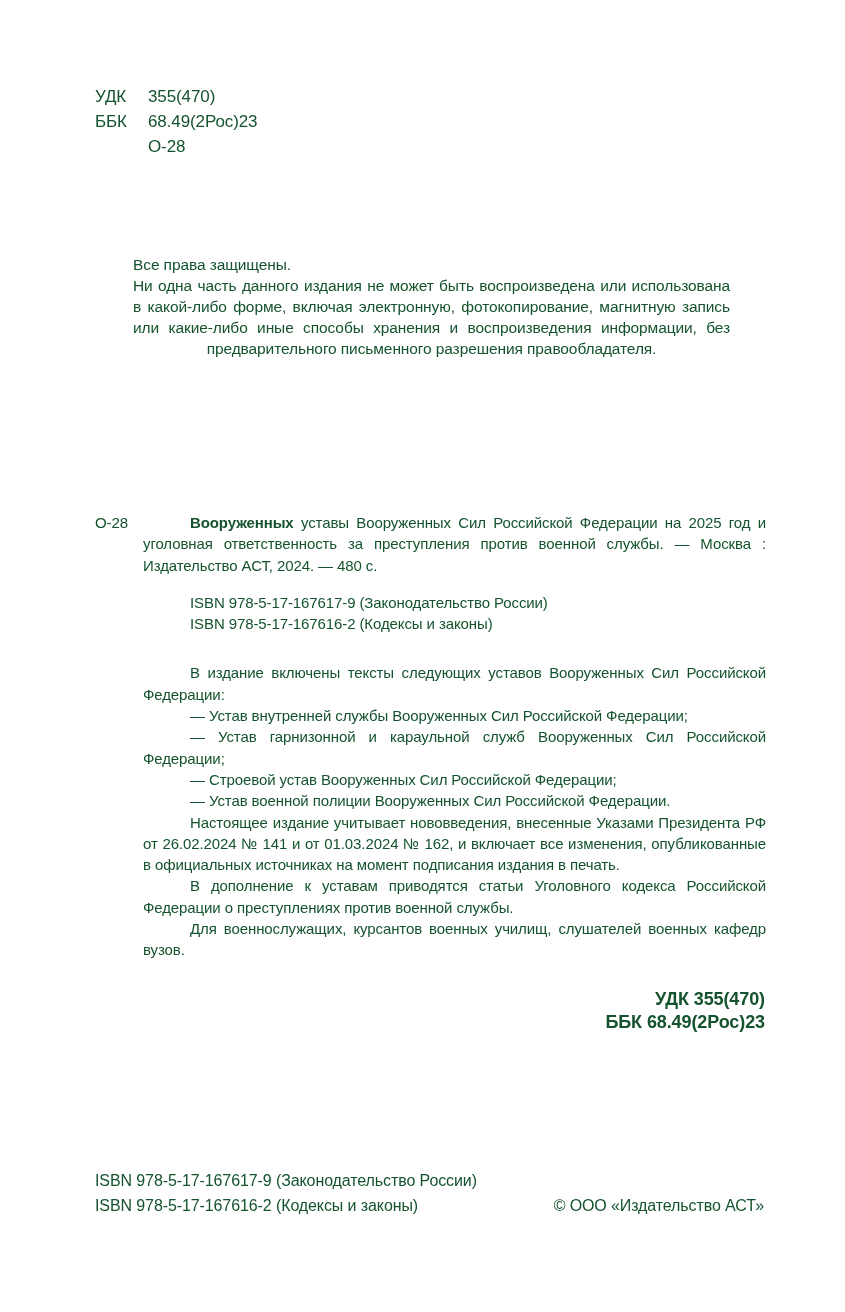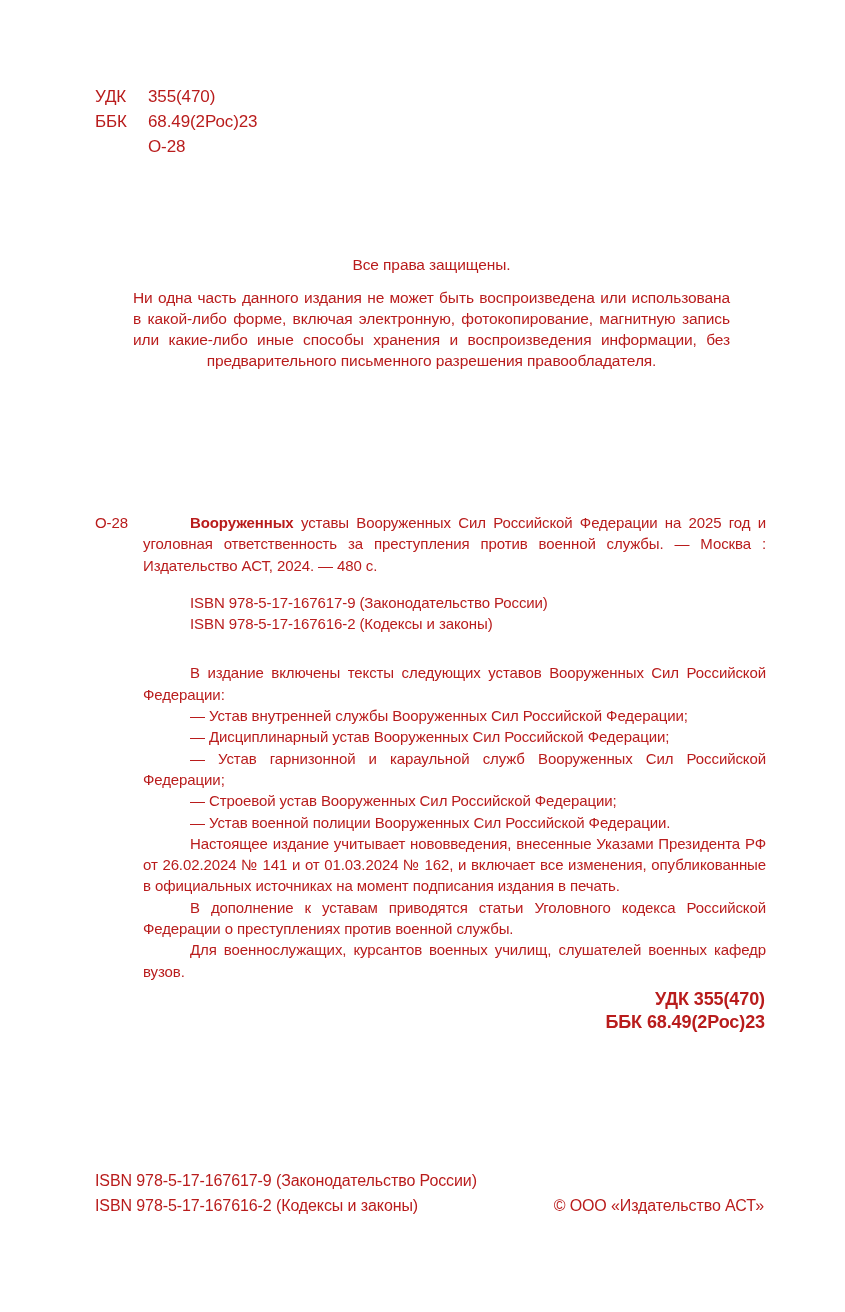--- a/index.html
+++ b/index.html
@@ -5,21 +5,21 @@
   html, body {
     margin: 0;
     padding: 0;
     background: #ffffff;
   }
   .page {
     position: relative;
     width: 845px;
     height: 1312px;
     background: #ffffff;
-    color: #b91c1c;
+    color: #14532d;
     font-family: "Liberation Sans", "DejaVu Sans", sans-serif;
     font-size: 15px;
     letter-spacing: -0.1px;
     overflow: hidden;
   }
 
   
   .top-codes {
     position: absolute;
     left: 95px;
@@ -33,22 +33,22 @@
   
   .rights {
     position: absolute;
     left: 133px;
     top: 254px;
     width: 597px;
     font-size: 15.5px;
     line-height: 21px;
   }
   .rights-title {
-    text-align: center;
-    margin-bottom: 12px;
+    text-align: left;
+    margin-bottom: 0;
   }
   .rights-body {
     text-align: justify;
     text-align-last: center;
   }
 
   
   .annotation {
     position: absolute;
     left: 143px;
@@ -135,21 +135,20 @@
     <p class="biblio">
       <span class="hang-code">О-28</span><b>Вооруженных</b><span> уставы Вооруженных Сил Российской Федерации на 2025 год и уголовная ответственность за преступления против военной службы. — Москва : Издательство АСТ, 2024. — 480 с.</span>
     </p>
     <div class="isbn-block">
       <div>ISBN 978-5-17-167617-9 (Законодательство России)</div>
       <div>ISBN 978-5-17-167616-2 (Кодексы и законы)</div>
     </div>
     <div class="paragraphs">
       <p class="para">В издание включены тексты следующих уставов Вооруженных Сил Российской Федерации:</p>
       <p class="para">— Устав внутренней службы Вооруженных Сил Российской Федерации;</p>
-      <p class="para">— Дисциплинарный устав Вооруженных Сил Российской Федерации;</p>
       <p class="para">— Устав гарнизонной и караульной служб Вооруженных Сил Российской Федерации;</p>
       <p class="para">— Строевой устав Вооруженных Сил Российской Федерации;</p>
       <p class="para">— Устав военной полиции Вооруженных Сил Российской Федерации.</p>
       <p class="para">Настоящее издание учитывает нововведения, внесенные Указами Президента РФ от 26.02.2024 № 141 и от 01.03.2024 № 162, и включает все изменения, опубликованные в официальных источниках на момент подписания издания в печать.</p>
       <p class="para">В дополнение к уставам приводятся статьи Уголовного кодекса Российской Федерации о преступлениях против военной службы.</p>
       <p class="para">Для военнослужащих, курсантов военных училищ, слушателей военных кафедр вузов.</p>
     </div>
   </div>
 
   <div class="codes-right">

